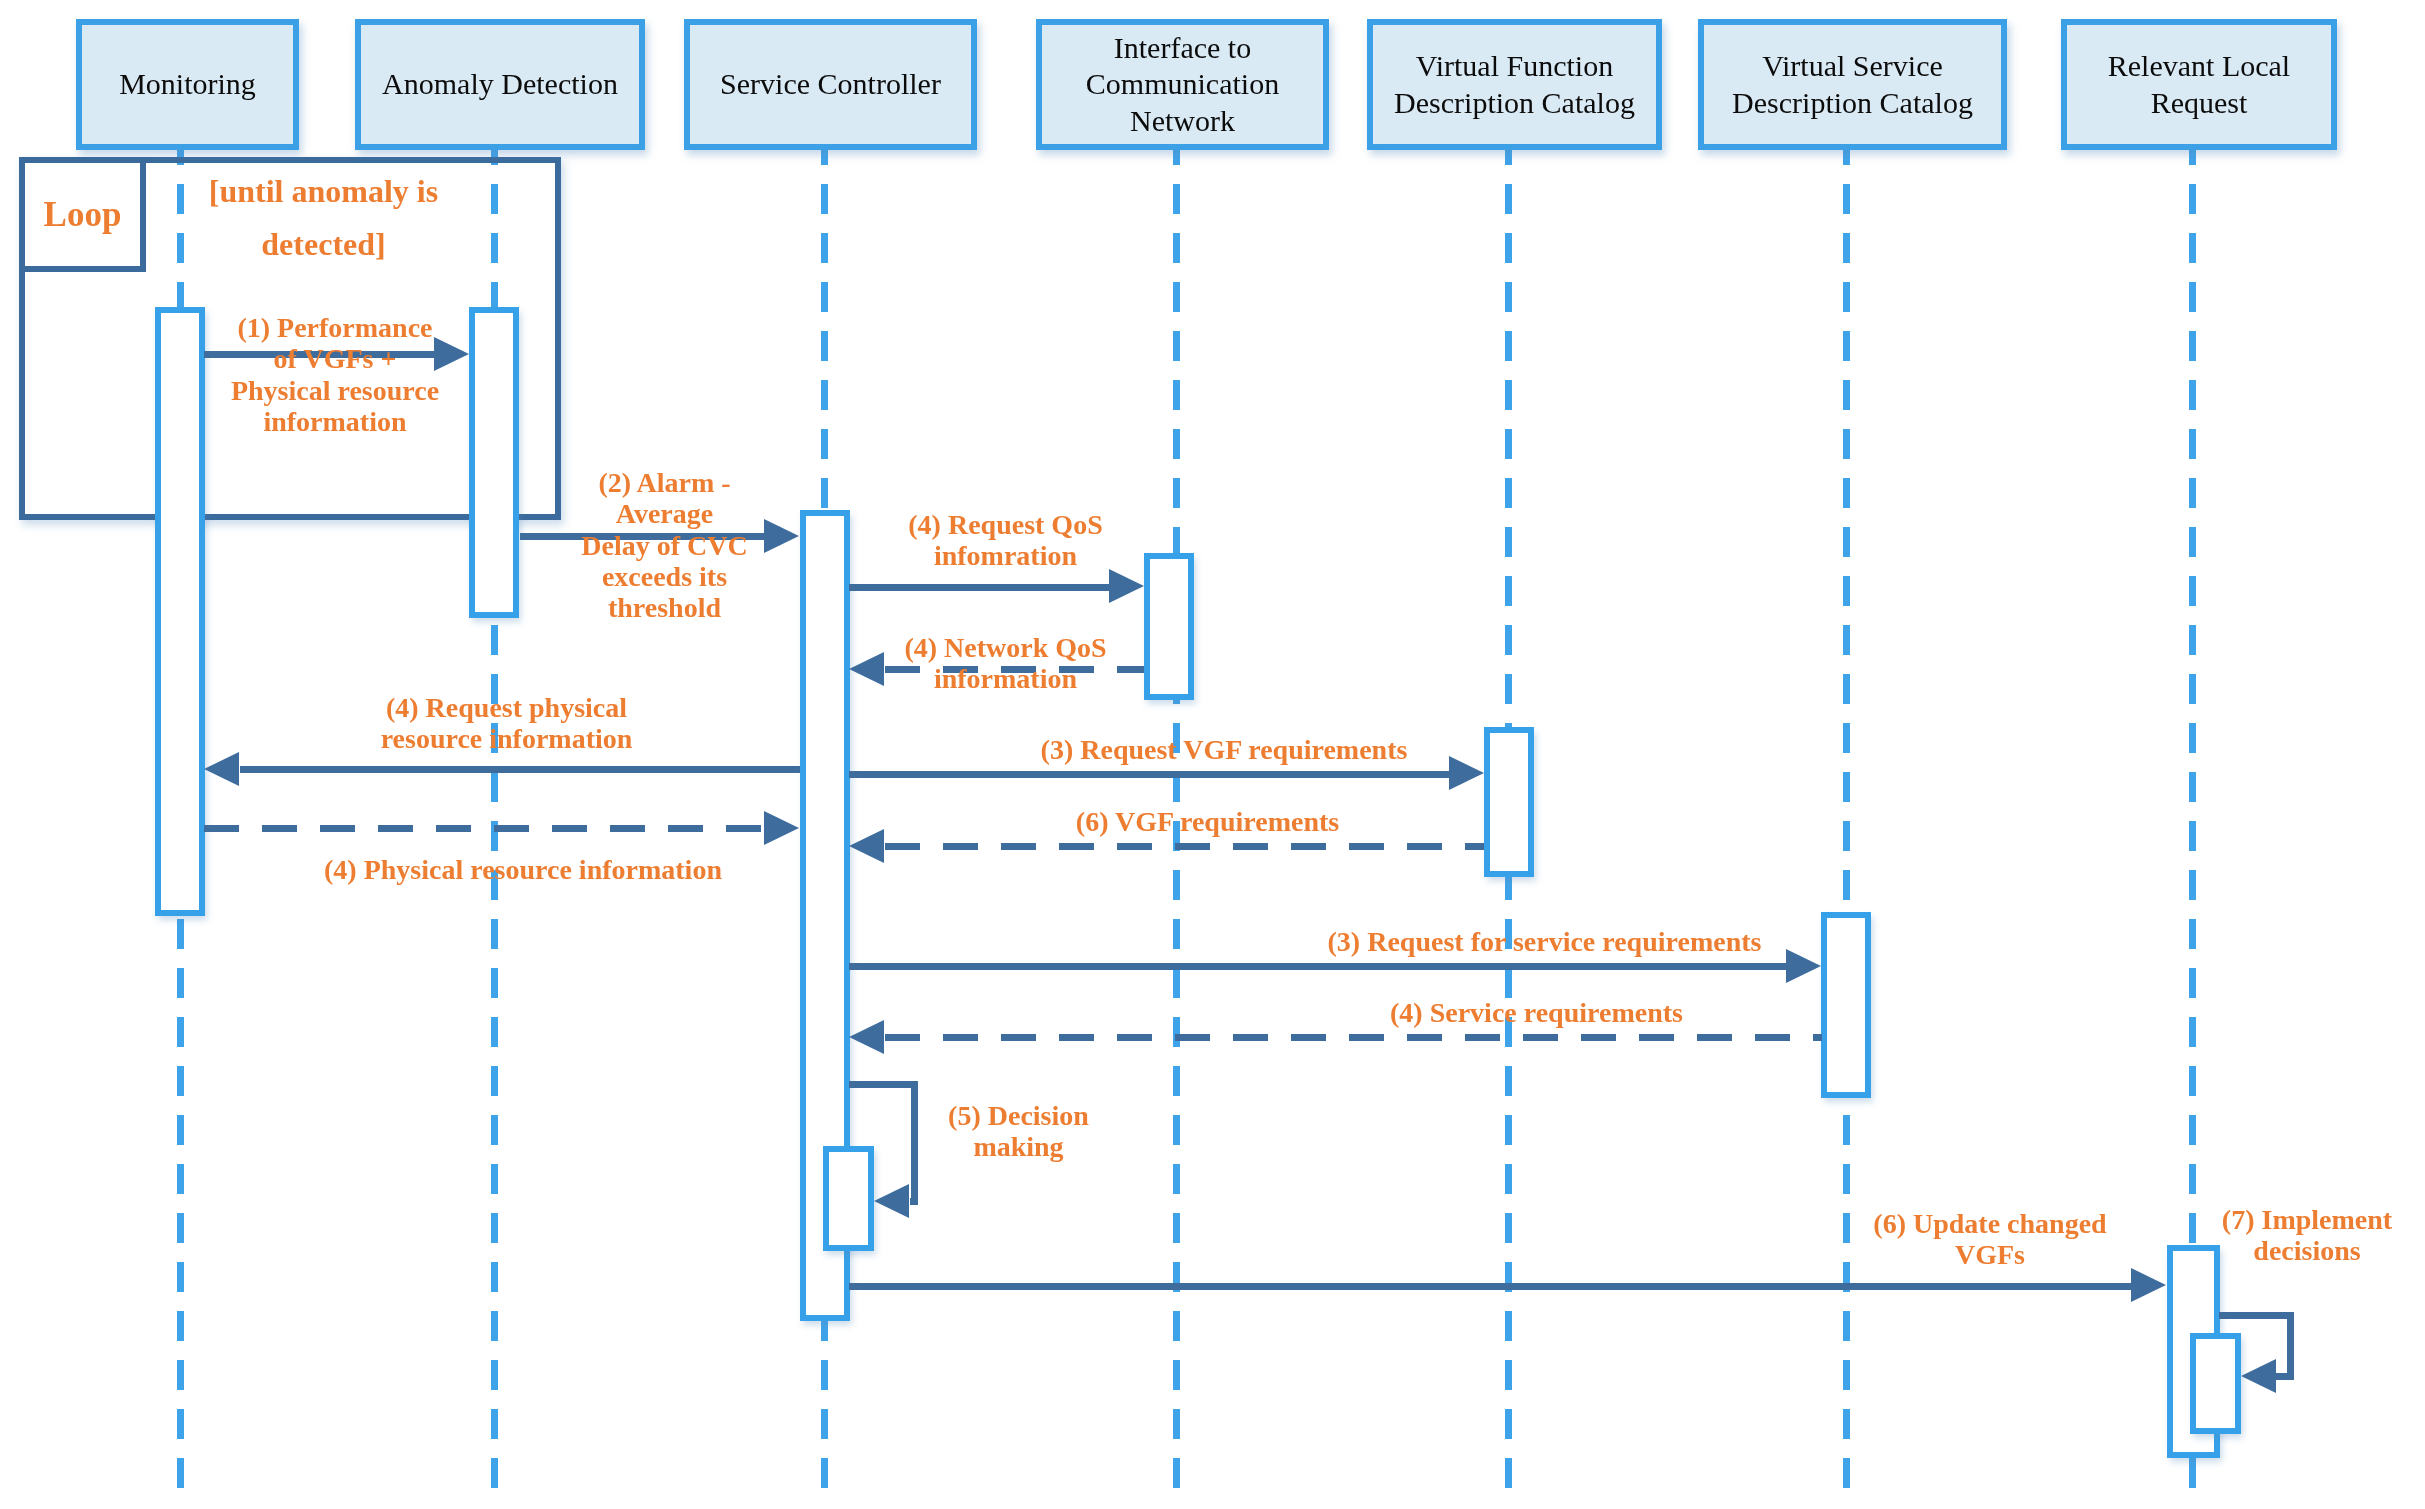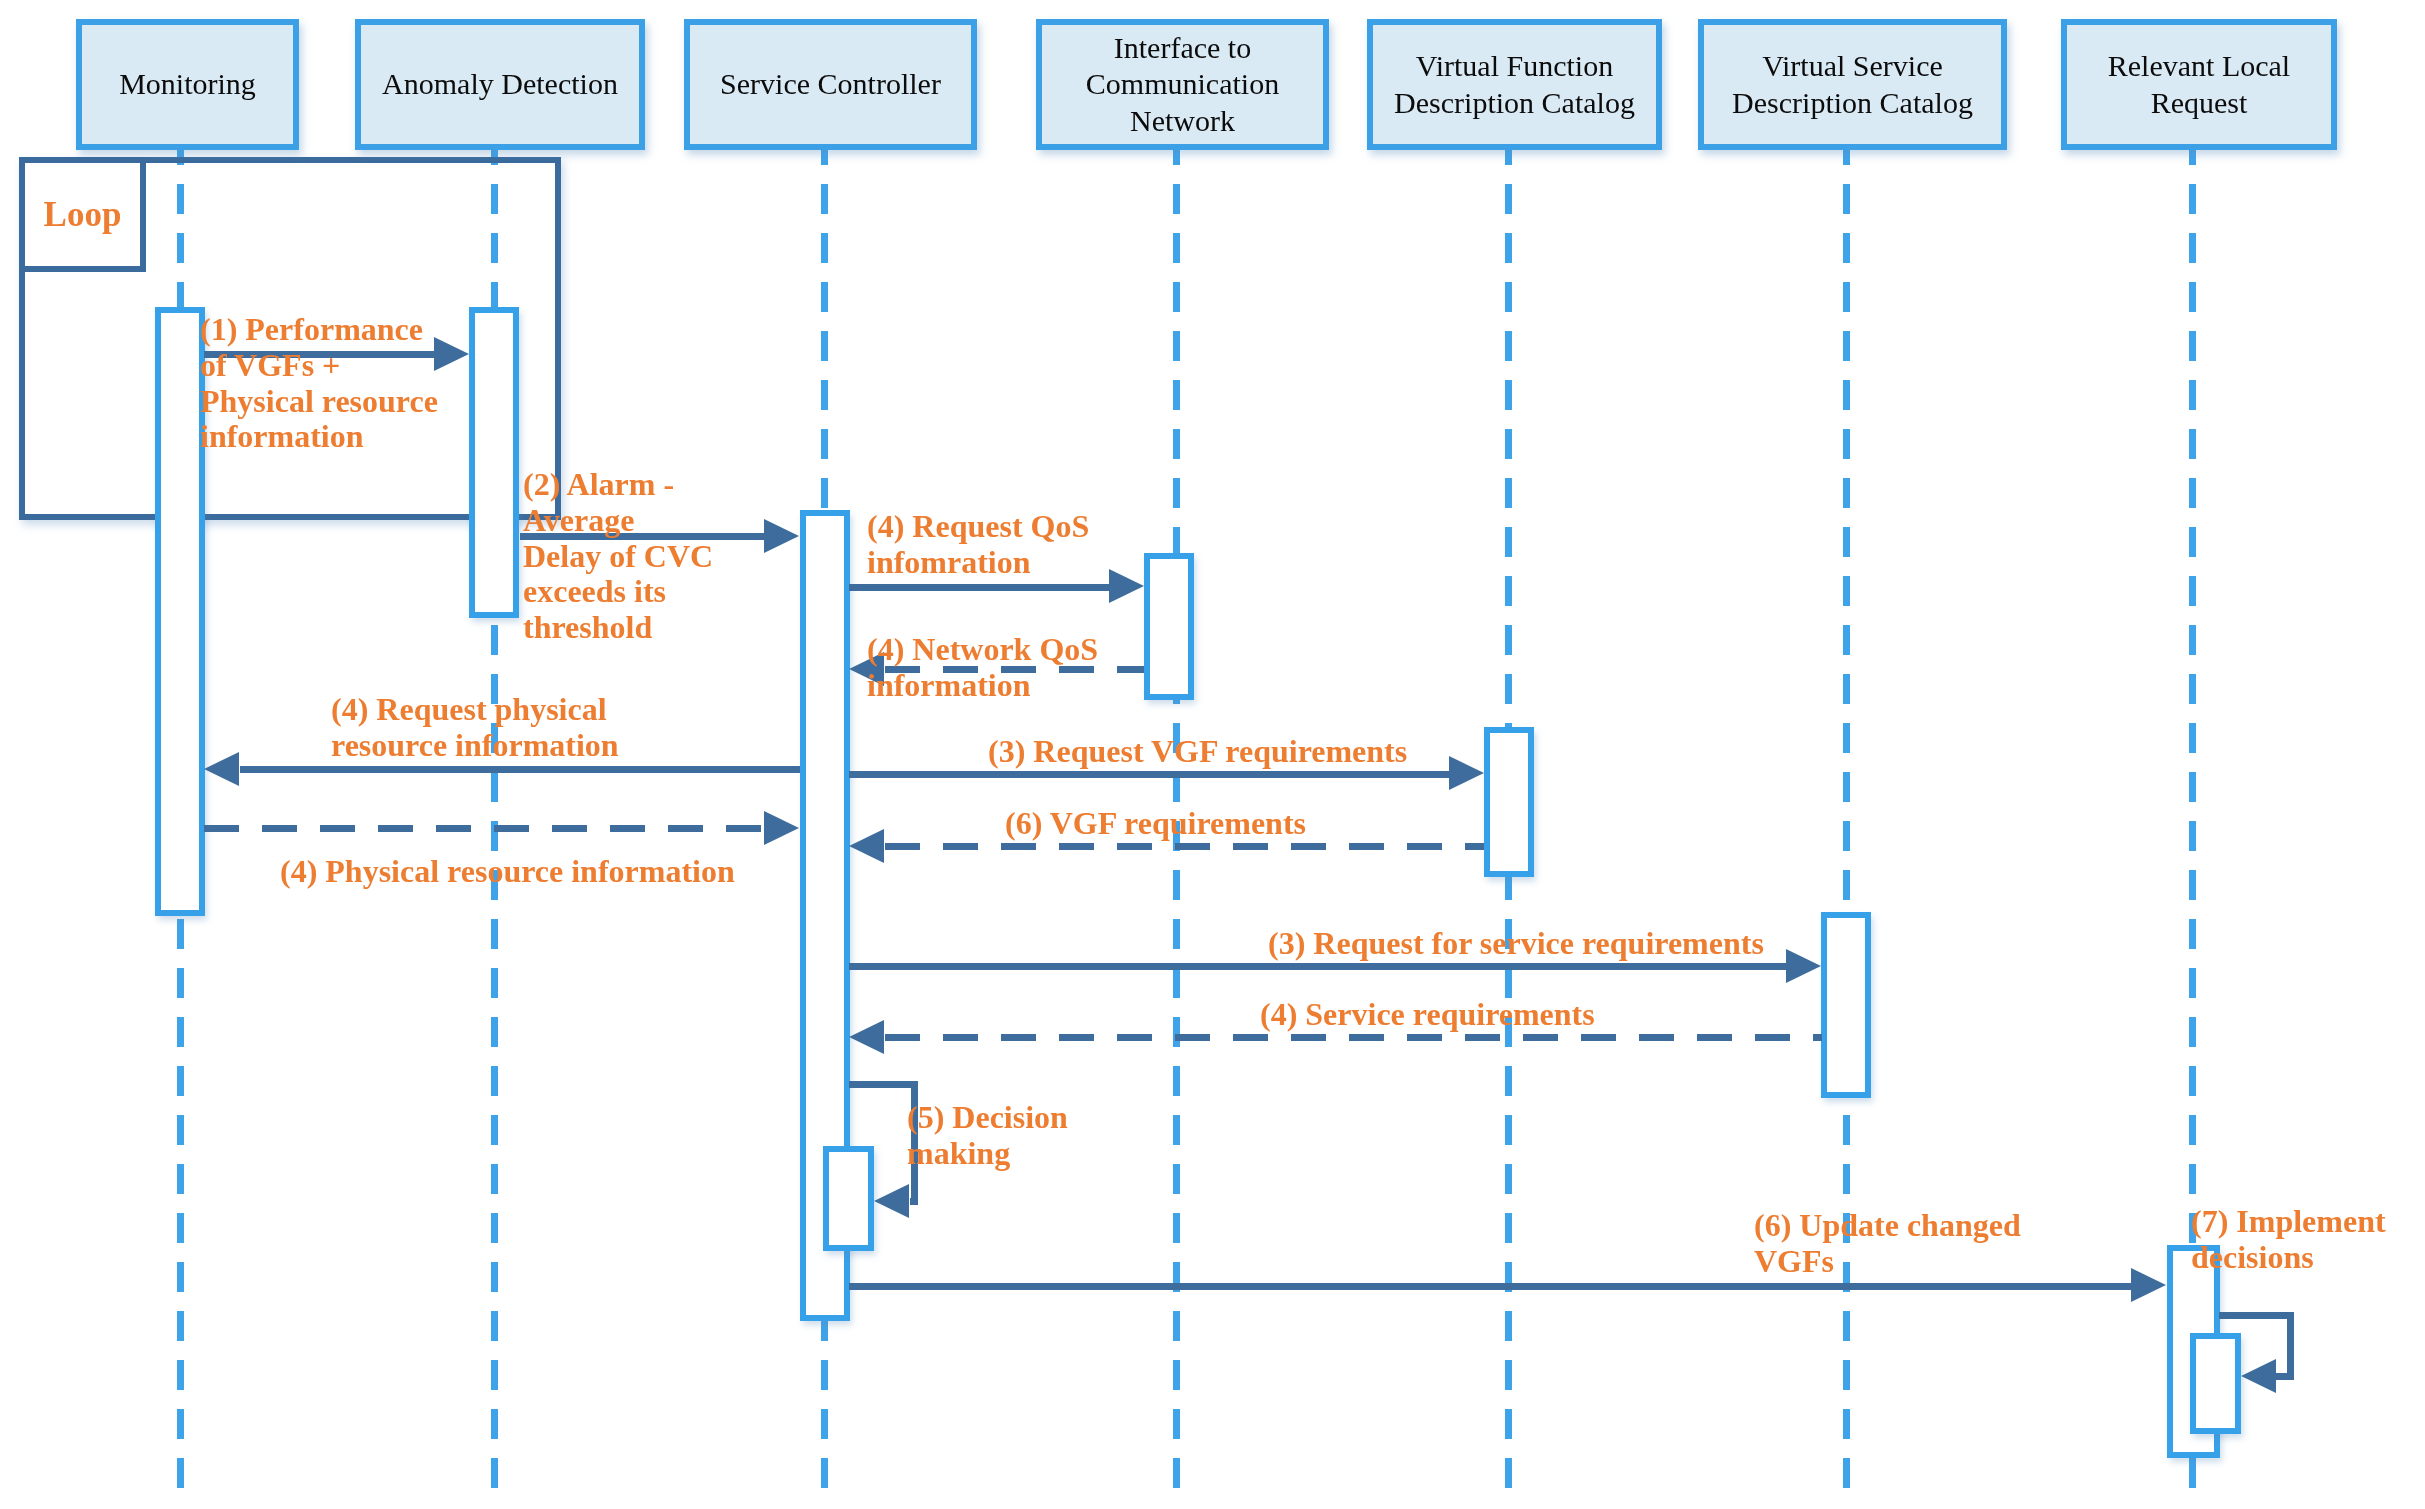--- a/index.html
+++ b/index.html
@@ -64,22 +64,22 @@
     border-top:17.5px solid transparent;border-bottom:17.5px solid transparent;
     border-left:35px solid var(--arrow);
   }
   .head-left{
     position:absolute;width:0;height:0;z-index:6;
     border-top:17.5px solid transparent;border-bottom:17.5px solid transparent;
     border-right:35px solid var(--arrow);
   }
   .msg{
     position:absolute;z-index:7;
-    font-size:32px;font-weight:bold;color:var(--orange);
-    text-align:left;line-height:1.12;white-space:pre-line;
+    font-size:28px;font-weight:bold;color:var(--orange);
+    text-align:center;line-height:1.12;white-space:pre-line;
   }
   .guard{
     position:absolute;left:155px;top:165px;width:337px;z-index:7;
     font-size:32px;font-weight:bold;color:var(--orange);
     text-align:center;line-height:1.65;white-space:pre-line;
   }
 </style>
 </head>
 <body>
 
@@ -117,20 +117,22 @@
     </div>
   <div class="actor" style="left:2061px;width:264px">
       <span>Relevant Local
 Request</span>
     </div>
 
   <div class="loop-frame"></div>
   <div class="loop-title">
       <span>Loop</span>
     </div>
+  <div class="guard">[until anomaly is
+detected]</div>
 
   <div class="act-bar" style="left:155px;top:307px;width:50px;height:609px"></div>
   <div class="act-bar" style="left:469px;top:307px;width:50px;height:311px"></div>
   <div class="act-bar" style="left:800px;top:510px;width:50px;height:811px"></div>
   <div class="act-bar" style="left:823px;top:1146px;width:51px;height:105px"></div>
   <div class="act-bar" style="left:1144px;top:553px;width:50px;height:147px"></div>
   <div class="act-bar" style="left:1484px;top:727px;width:50px;height:150px"></div>
   <div class="act-bar" style="left:1821px;top:912px;width:50px;height:186px"></div>
   <div class="act-bar" style="left:2167px;top:1245px;width:53px;height:213px"></div>
   <div class="act-bar" style="left:2190px;top:1333px;width:51px;height:101px"></div>

